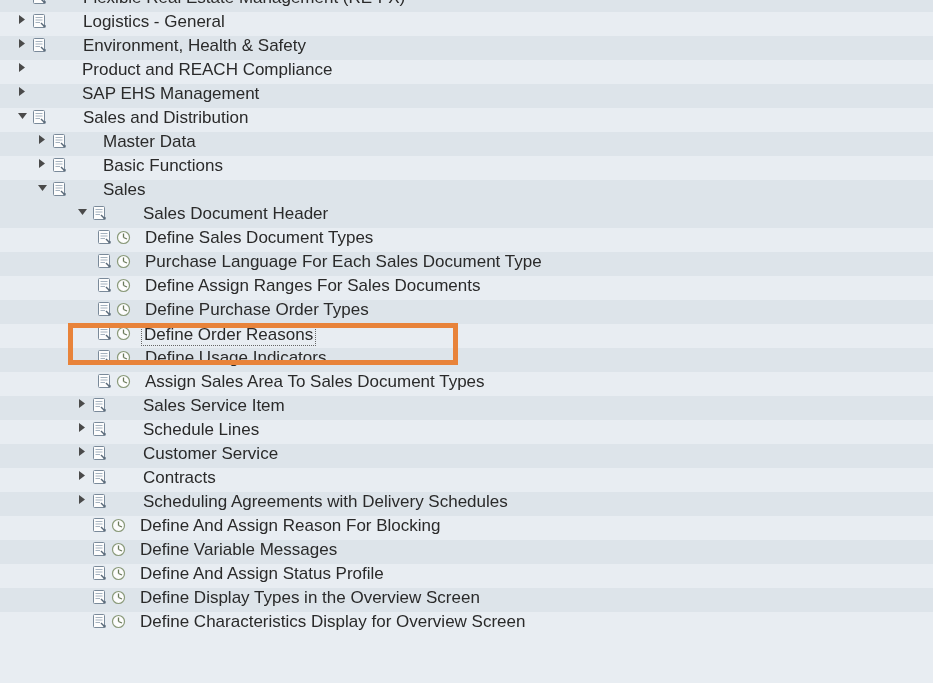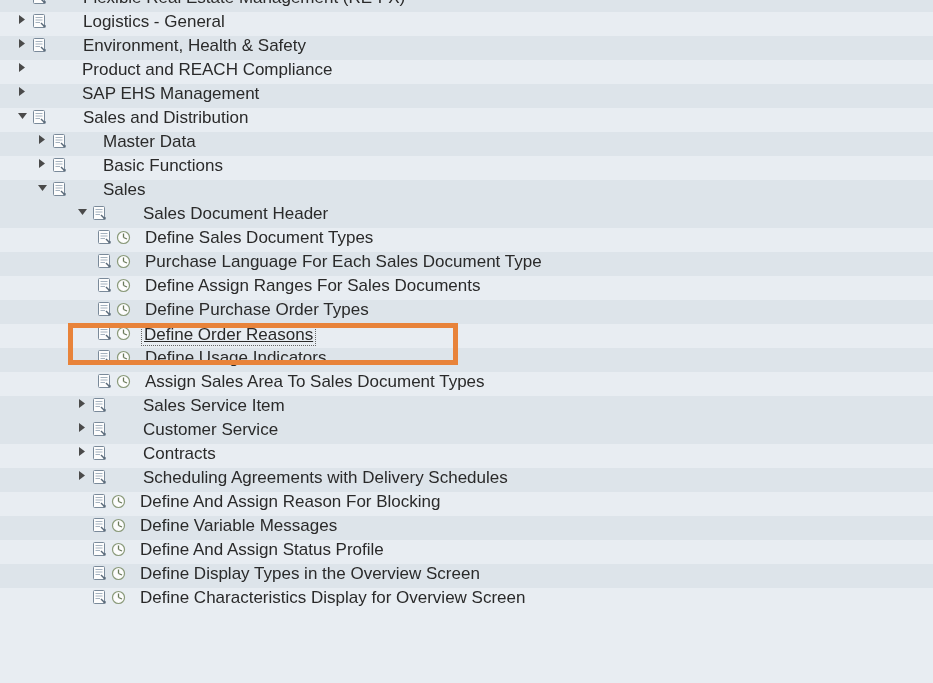--- a/index.html
+++ b/index.html
@@ -49,21 +49,20 @@
       display: inline-block;
       flex-shrink: 0;
     }
     .label {
       padding-left: 4px;
     }
     .label.selected {
       border: 1px dotted #666;
       padding-left: 2px;
       padding-right: 2px;
-      text-decoration: underline;
     }
     .highlight-box {
       position: absolute;
       border: 5px solid #e8833a;
       pointer-events: none;
     }
     .tree-container {
       position: relative;
     }
   </style>
@@ -426,20 +425,40 @@
             <line x1="4.5" y1="4.5" x2="11.5" y2="4.5" stroke="#a5b2bf" stroke-width="1"></line>
             <line x1="4.5" y1="7" x2="11.5" y2="7" stroke="#a5b2bf" stroke-width="1"></line>
             <line x1="4.5" y1="9.5" x2="9" y2="9.5" stroke="#a5b2bf" stroke-width="1"></line>
             <path d="M10 10 L14 14" stroke="#5a6a7a" stroke-width="1.5"></path>
             <path d="M12 14 L14 14 L14 12" fill="none" stroke="#5a6a7a" stroke-width="1.2"></path>
           </svg>
         </span>
         <span class="spacer" style="width: 30px;"></span>
         <span class="label">Sales Service Item</span>
       </div>
+      <div class="tree-row">
+        <span class="spacer" style="width: 75px;"></span>
+        <span class="expander">
+          <svg width="11" height="11" viewBox="0 0 11 11">
+            <path d="M2 1 L8 5.5 L2 10 Z" fill="#4a4a4a"></path>
+          </svg>
+        </span>
+        <span class="doc-icon">
+          <svg width="16" height="16" viewBox="0 0 16 16">
+            <rect x="2.5" y="1.5" width="11" height="13" rx="1" fill="#fdfdfd" stroke="#7a8a9a" stroke-width="1"></rect>
+            <line x1="4.5" y1="4.5" x2="11.5" y2="4.5" stroke="#a5b2bf" stroke-width="1"></line>
+            <line x1="4.5" y1="7" x2="11.5" y2="7" stroke="#a5b2bf" stroke-width="1"></line>
+            <line x1="4.5" y1="9.5" x2="9" y2="9.5" stroke="#a5b2bf" stroke-width="1"></line>
+            <path d="M10 10 L14 14" stroke="#5a6a7a" stroke-width="1.5"></path>
+            <path d="M12 14 L14 14 L14 12" fill="none" stroke="#5a6a7a" stroke-width="1.2"></path>
+          </svg>
+        </span>
+        <span class="spacer" style="width: 30px;"></span>
+        <span class="label">Schedule Lines</span>
+      </div>
       <div class="tree-row alt">
         <span class="spacer" style="width: 75px;"></span>
         <span class="expander">
           <svg width="11" height="11" viewBox="0 0 11 11">
             <path d="M2 1 L8 5.5 L2 10 Z" fill="#4a4a4a"></path>
           </svg>
         </span>
         <span class="doc-icon">
           <svg width="16" height="16" viewBox="0 0 16 16">
             <rect x="2.5" y="1.5" width="11" height="13" rx="1" fill="#fdfdfd" stroke="#7a8a9a" stroke-width="1"></rect>

